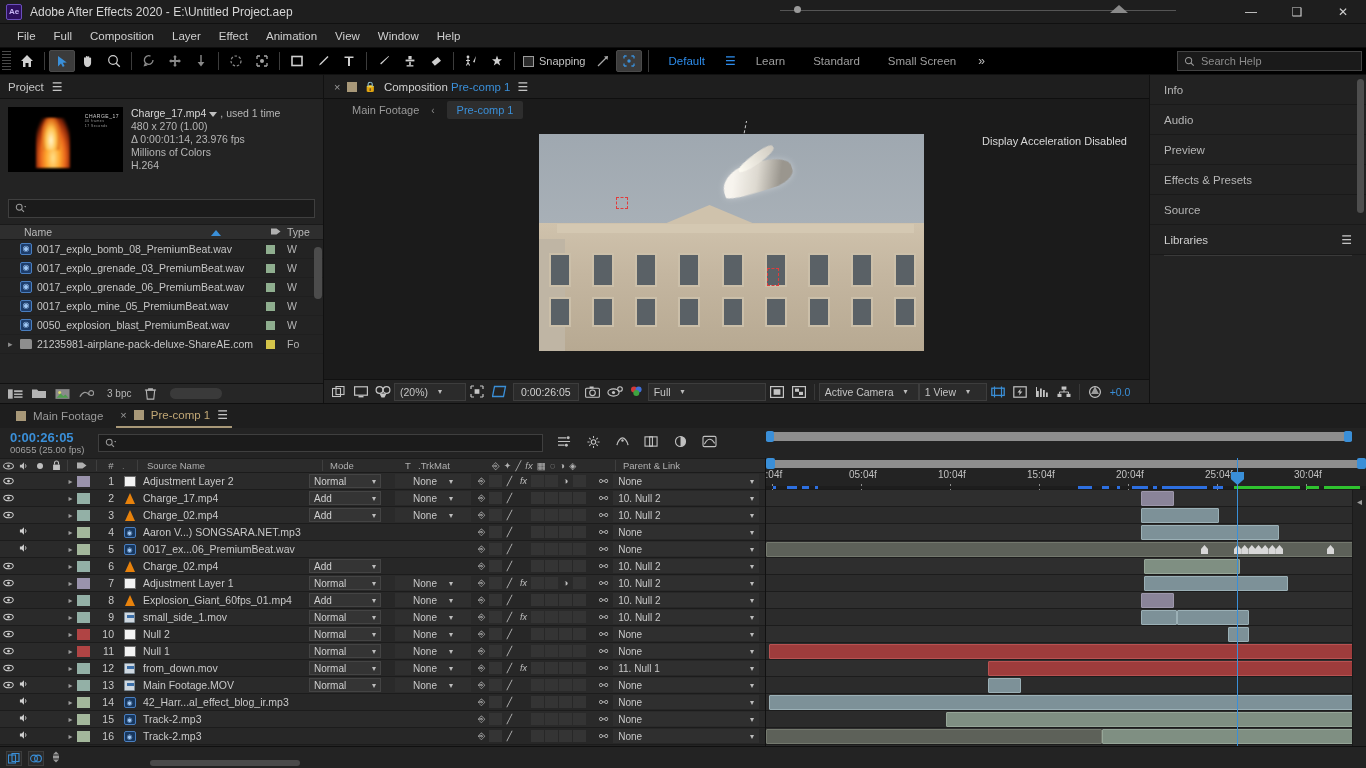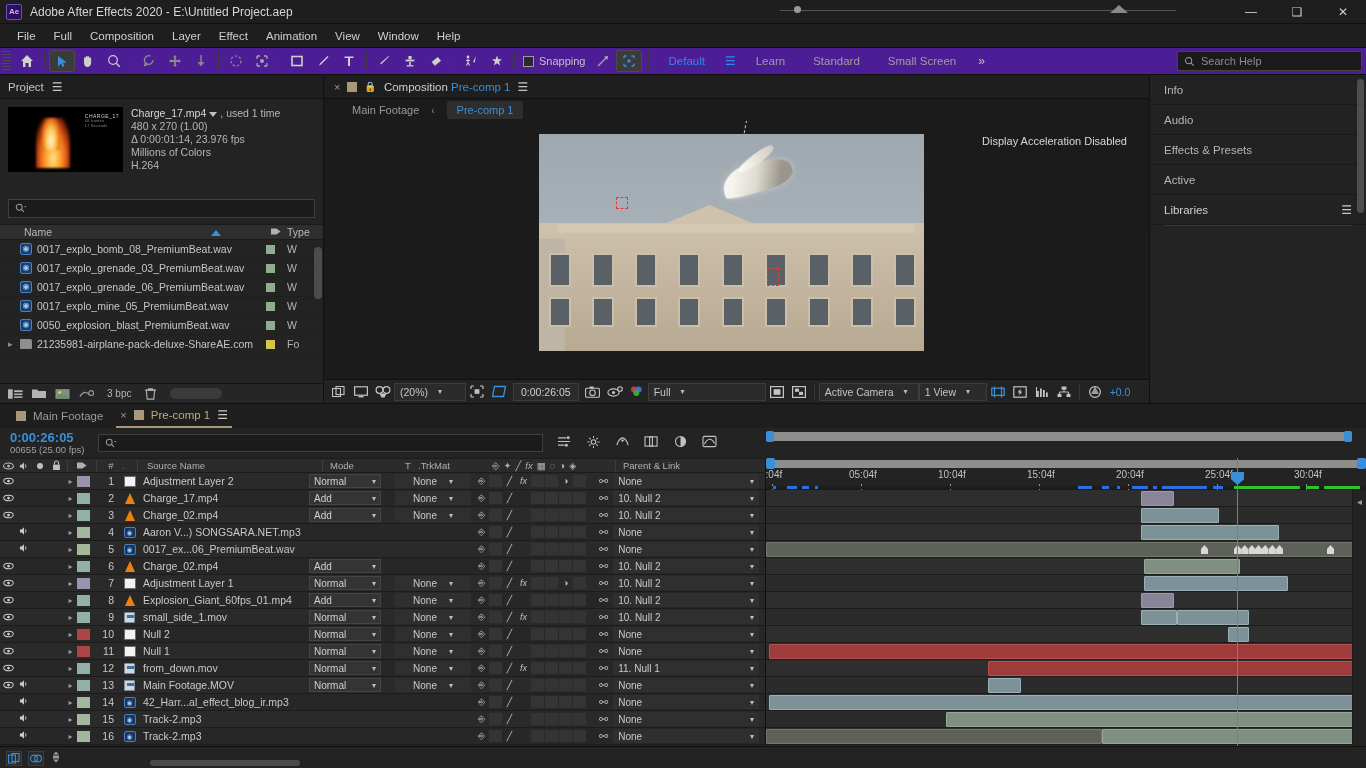--- a/index.html
+++ b/index.html
@@ -26,21 +26,21 @@
   .title-text { font-size:12px; color:#d6d6d6; }
   .win-btns { margin-left:auto; display:flex; height:24px; }
   .win-btn { width:46px; height:24px; display:flex; align-items:center; justify-content:center; color:#d0d0d0; font-size:12px; }
 
   
   .menubar { height:24px; background:#1e1e1e; display:flex; align-items:center; padding-left:8px; border-bottom:1px solid #0d0d0d;}
   .menu-item { padding:3px 9px; font-size:11.5px; color:#cfcfcf; }
 
   
   .toolbar {
-    height:27px; background:#4c1d95; display:flex; align-items:center;
+    height:27px; background:#000000; display:flex; align-items:center;
     border-bottom:1px solid #111;
     justify-content:space-between;
   }
   .grip { width:9px; height:20px; margin:0 3px 0 2px;
     background:repeating-linear-gradient(to bottom,#4a4a4a 0 1px,transparent 1px 3px); }
   .tbtn { width:26px; height:22px; display:flex; align-items:center; justify-content:center; color:#cfcfcf; }
   .tbtn.sel { background:#3b3b3b; border:1px solid #4a4a4a; border-radius:2px; }
   .tsep { width:1px; height:18px; background:#3c3c3c; margin:0 4px; }
   .snapbox { display:flex; align-items:center; gap:5px; padding:0 4px; color:#c3c3c3; font-size:11px;}
   .chk { width:11px; height:11px; border:1px solid #9a9a9a; background:#2b2b2b; }
@@ -723,22 +723,23 @@
               <path d="M7 1.6 L11 9 L3 9 Z" fill="#c4c4c4" opacity=".75"></path>
             </svg>
         </div>
         <span class="cf-val">+0.0</span>
       </div>
     </div>
 
     <div class="right-rail">
       <div class="rail-item">Info</div>
       <div class="rail-item">Audio</div>
+      <div class="rail-item">Preview</div>
       <div class="rail-item">Effects &amp; Presets</div>
-      <div class="rail-item">Active</div>
+      <div class="rail-item">Source</div>
       <div class="rail-item cur">
         <span>Libraries</span>
         <span class="hamb">☰</span>
       </div>
       <div class="lib-underline"></div>
       <div class="rail-scroll"></div>
     </div>
   </div>
 
   <div class="timeline">

